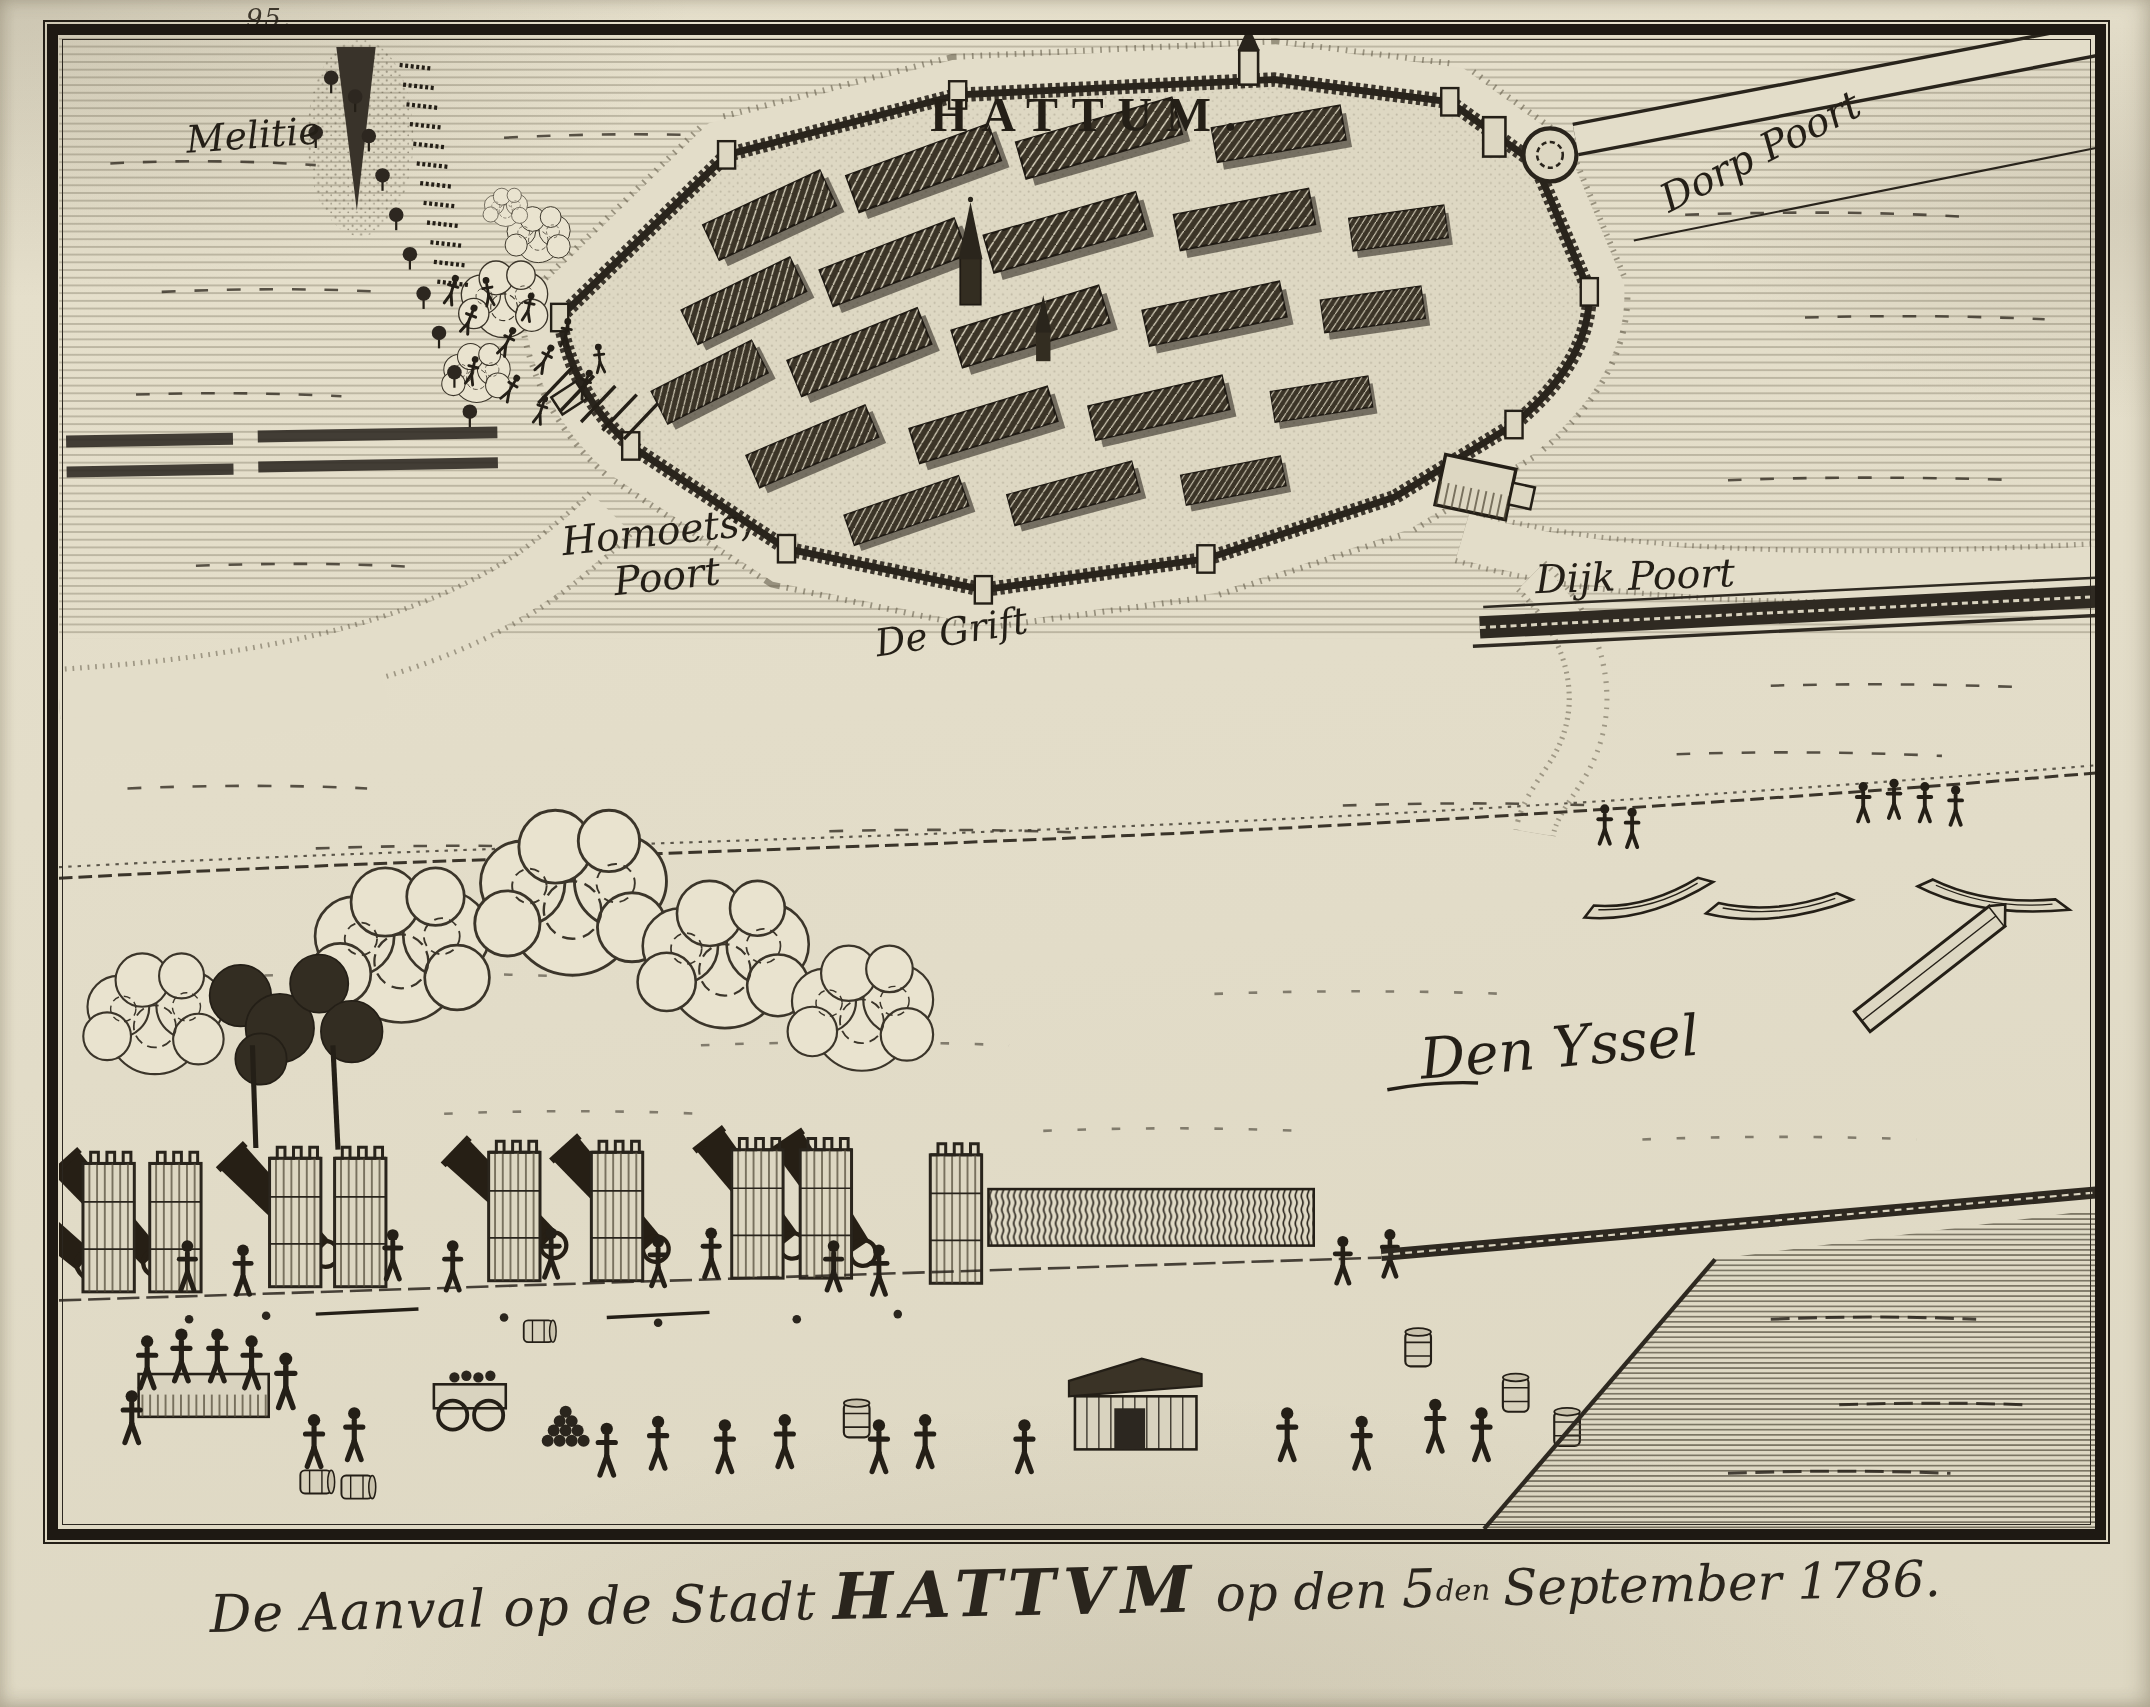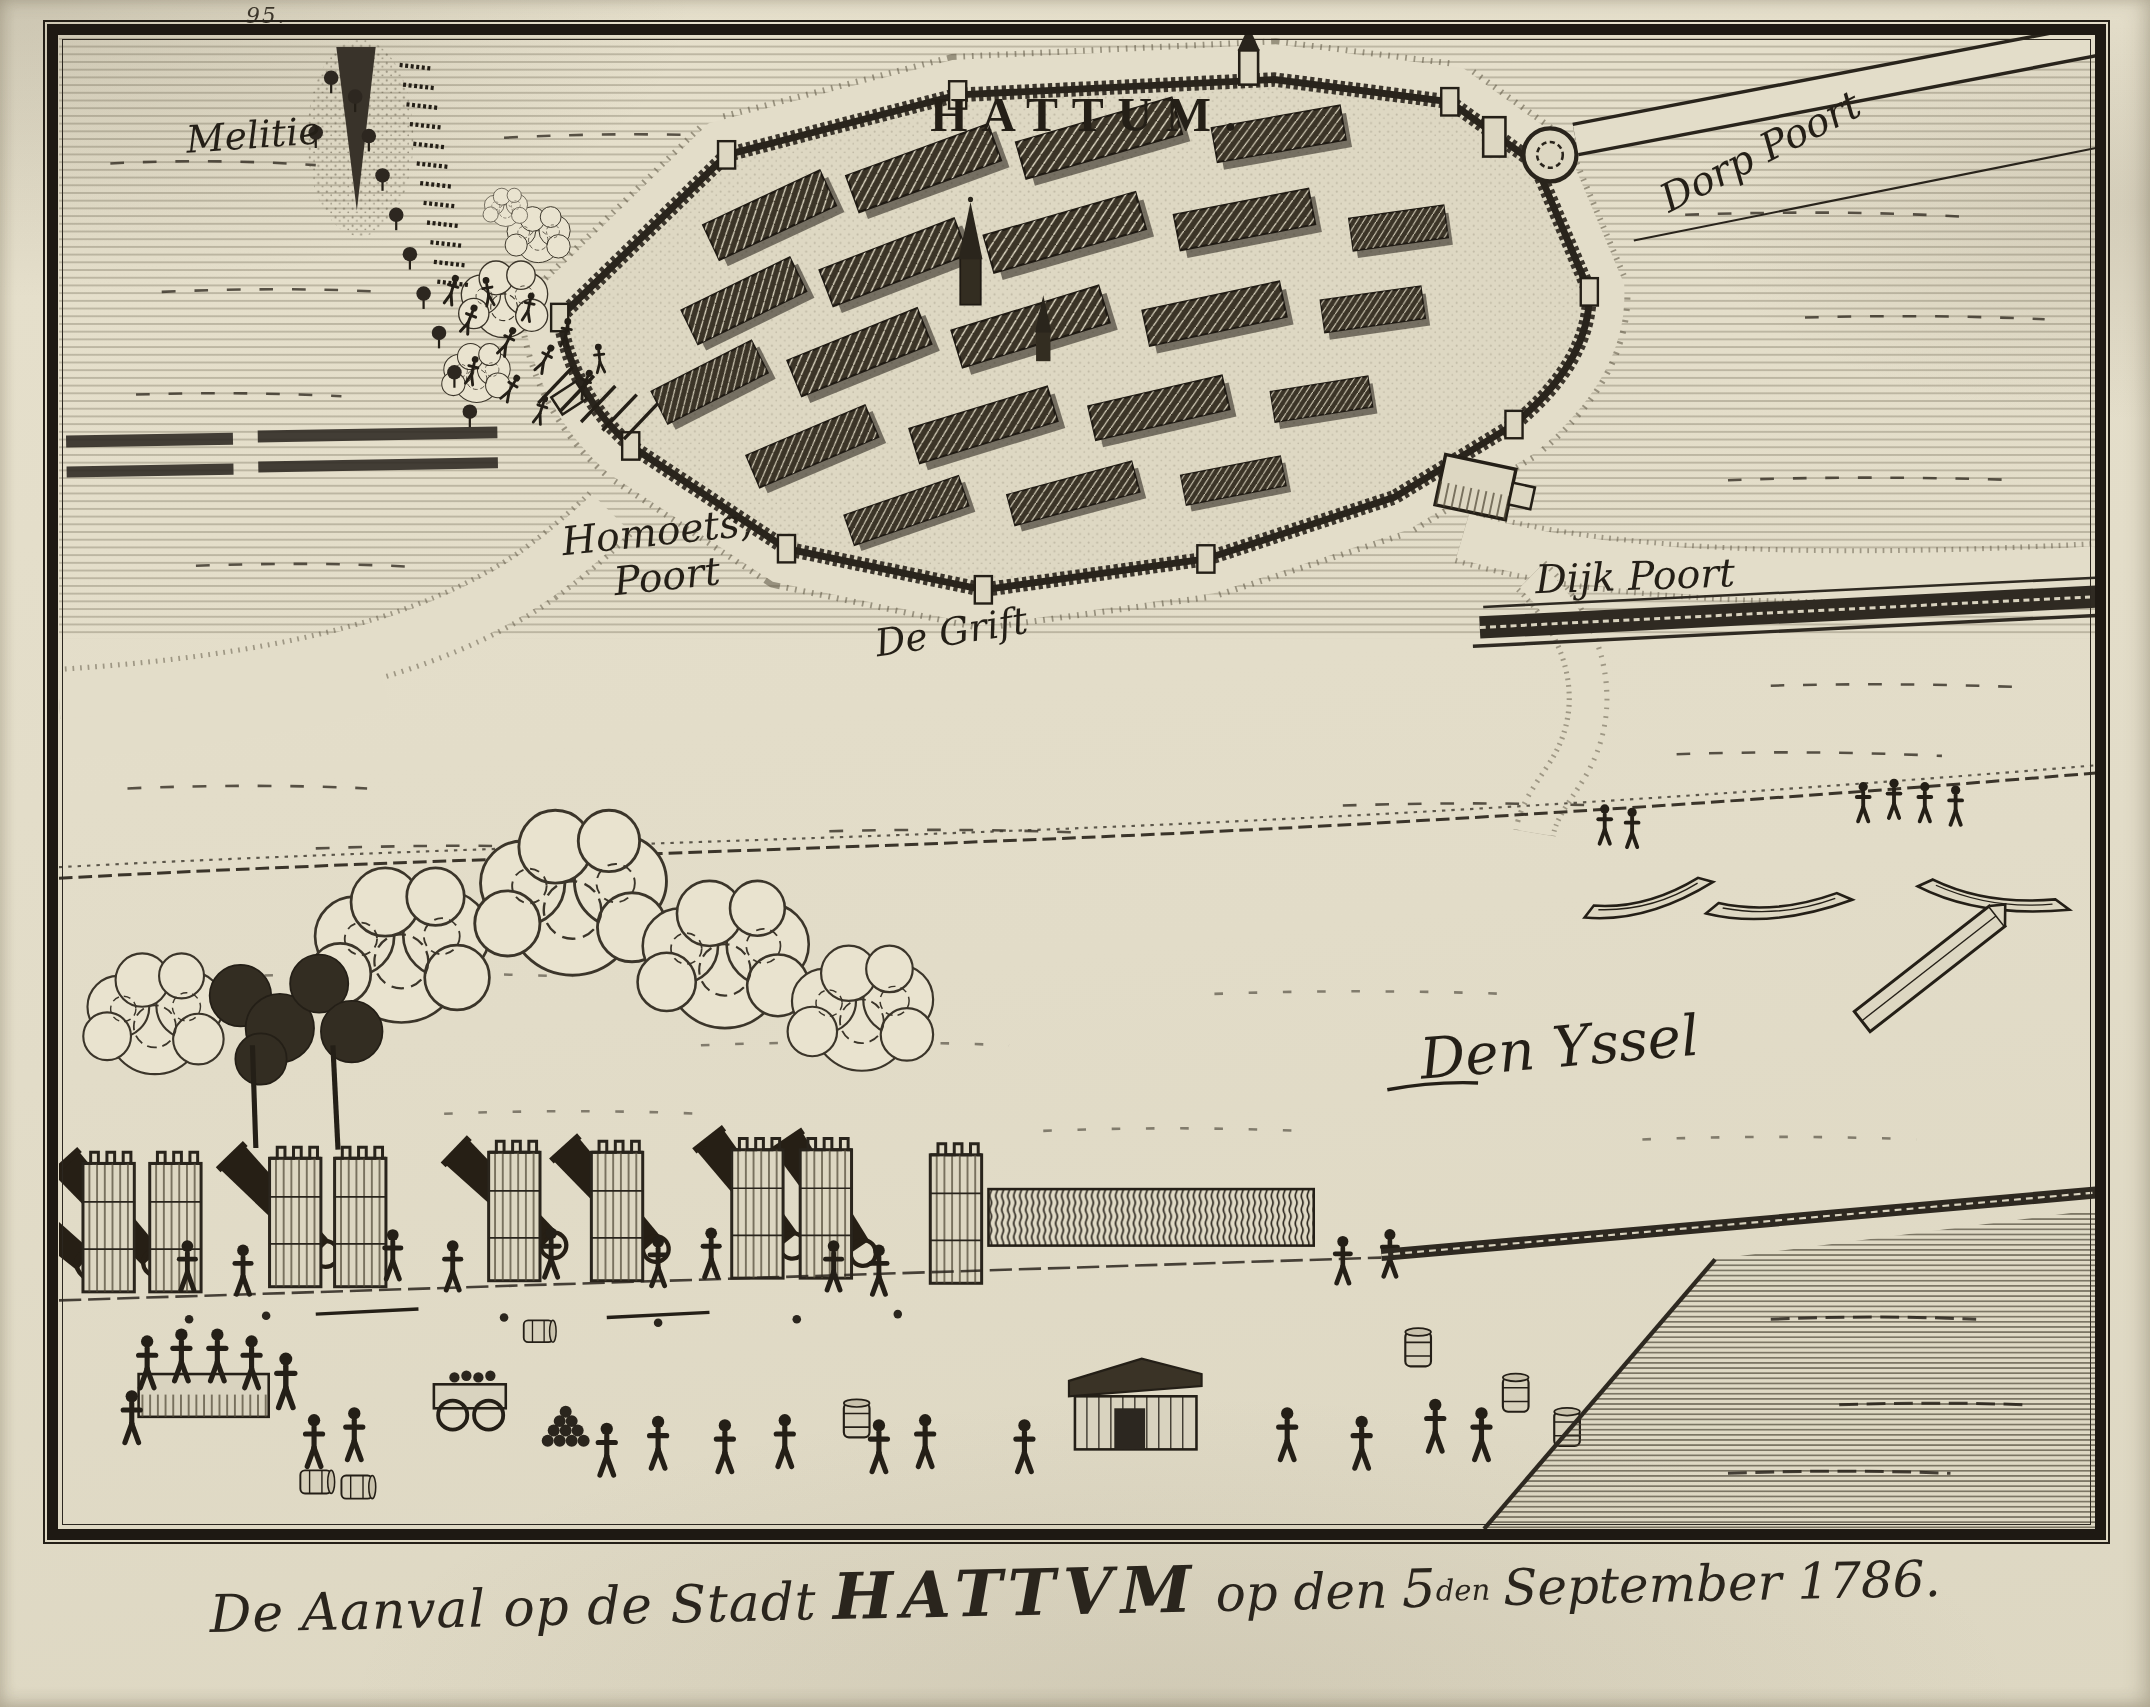--- a/index.html
+++ b/index.html
@@ -8,21 +8,21 @@
     background:
       radial-gradient(1118px 482px at 0% 0%, rgba(100,92,72,.20), transparent 62%),
       radial-gradient(774px 361px at 100% 12%, rgba(108,98,78,.14), transparent 60%),
       radial-gradient(1291px 482px at 55% 100%, rgba(118,108,86,.13), transparent 65%),
       linear-gradient(173deg,#e6e0cc 0%, #e2dcc8 55%, #ddd7c2 100%);
     font-family:"DejaVu Serif", serif;
   }
   .stage::after{content:"";position:absolute;inset:0;pointer-events:none;
     box-shadow:inset -8.6px 0 19px rgba(90,80,60,.22), inset 0 -6.9px 15.5px rgba(90,80,60,.14), inset 5.2px 0 12px rgba(90,80,60,.12);}
   .page-number{
-    position:absolute;left:246px;top:3.4px;font-size:22px;font-style:italic;color:#3c362b;letter-spacing:1.7px;z-index:1;
+    position:absolute;left:246px;top:3.4px;font-size:26px;font-style:italic;color:#3c362b;letter-spacing:1.7px;z-index:1;
   }
   .frame{
     position:absolute;left:47px;top:24px;width:2059px;height:1516px;box-sizing:border-box;
     border:11.2px solid #1e1913;z-index:2;pointer-events:none;
   }
   .frame::before{content:"";position:absolute;inset:-14.6px;border:2.6px solid #241f17;}
   .frame::after{content:"";position:absolute;inset:4.3px;border:1.7px solid #2c2720;}
   .scene{position:absolute;left:59px;top:35px;width:2037px;height:1494px;z-index:1;}
   .scene svg{width:100%;height:100%;display:block;}
   text{fill:#241f17;}

